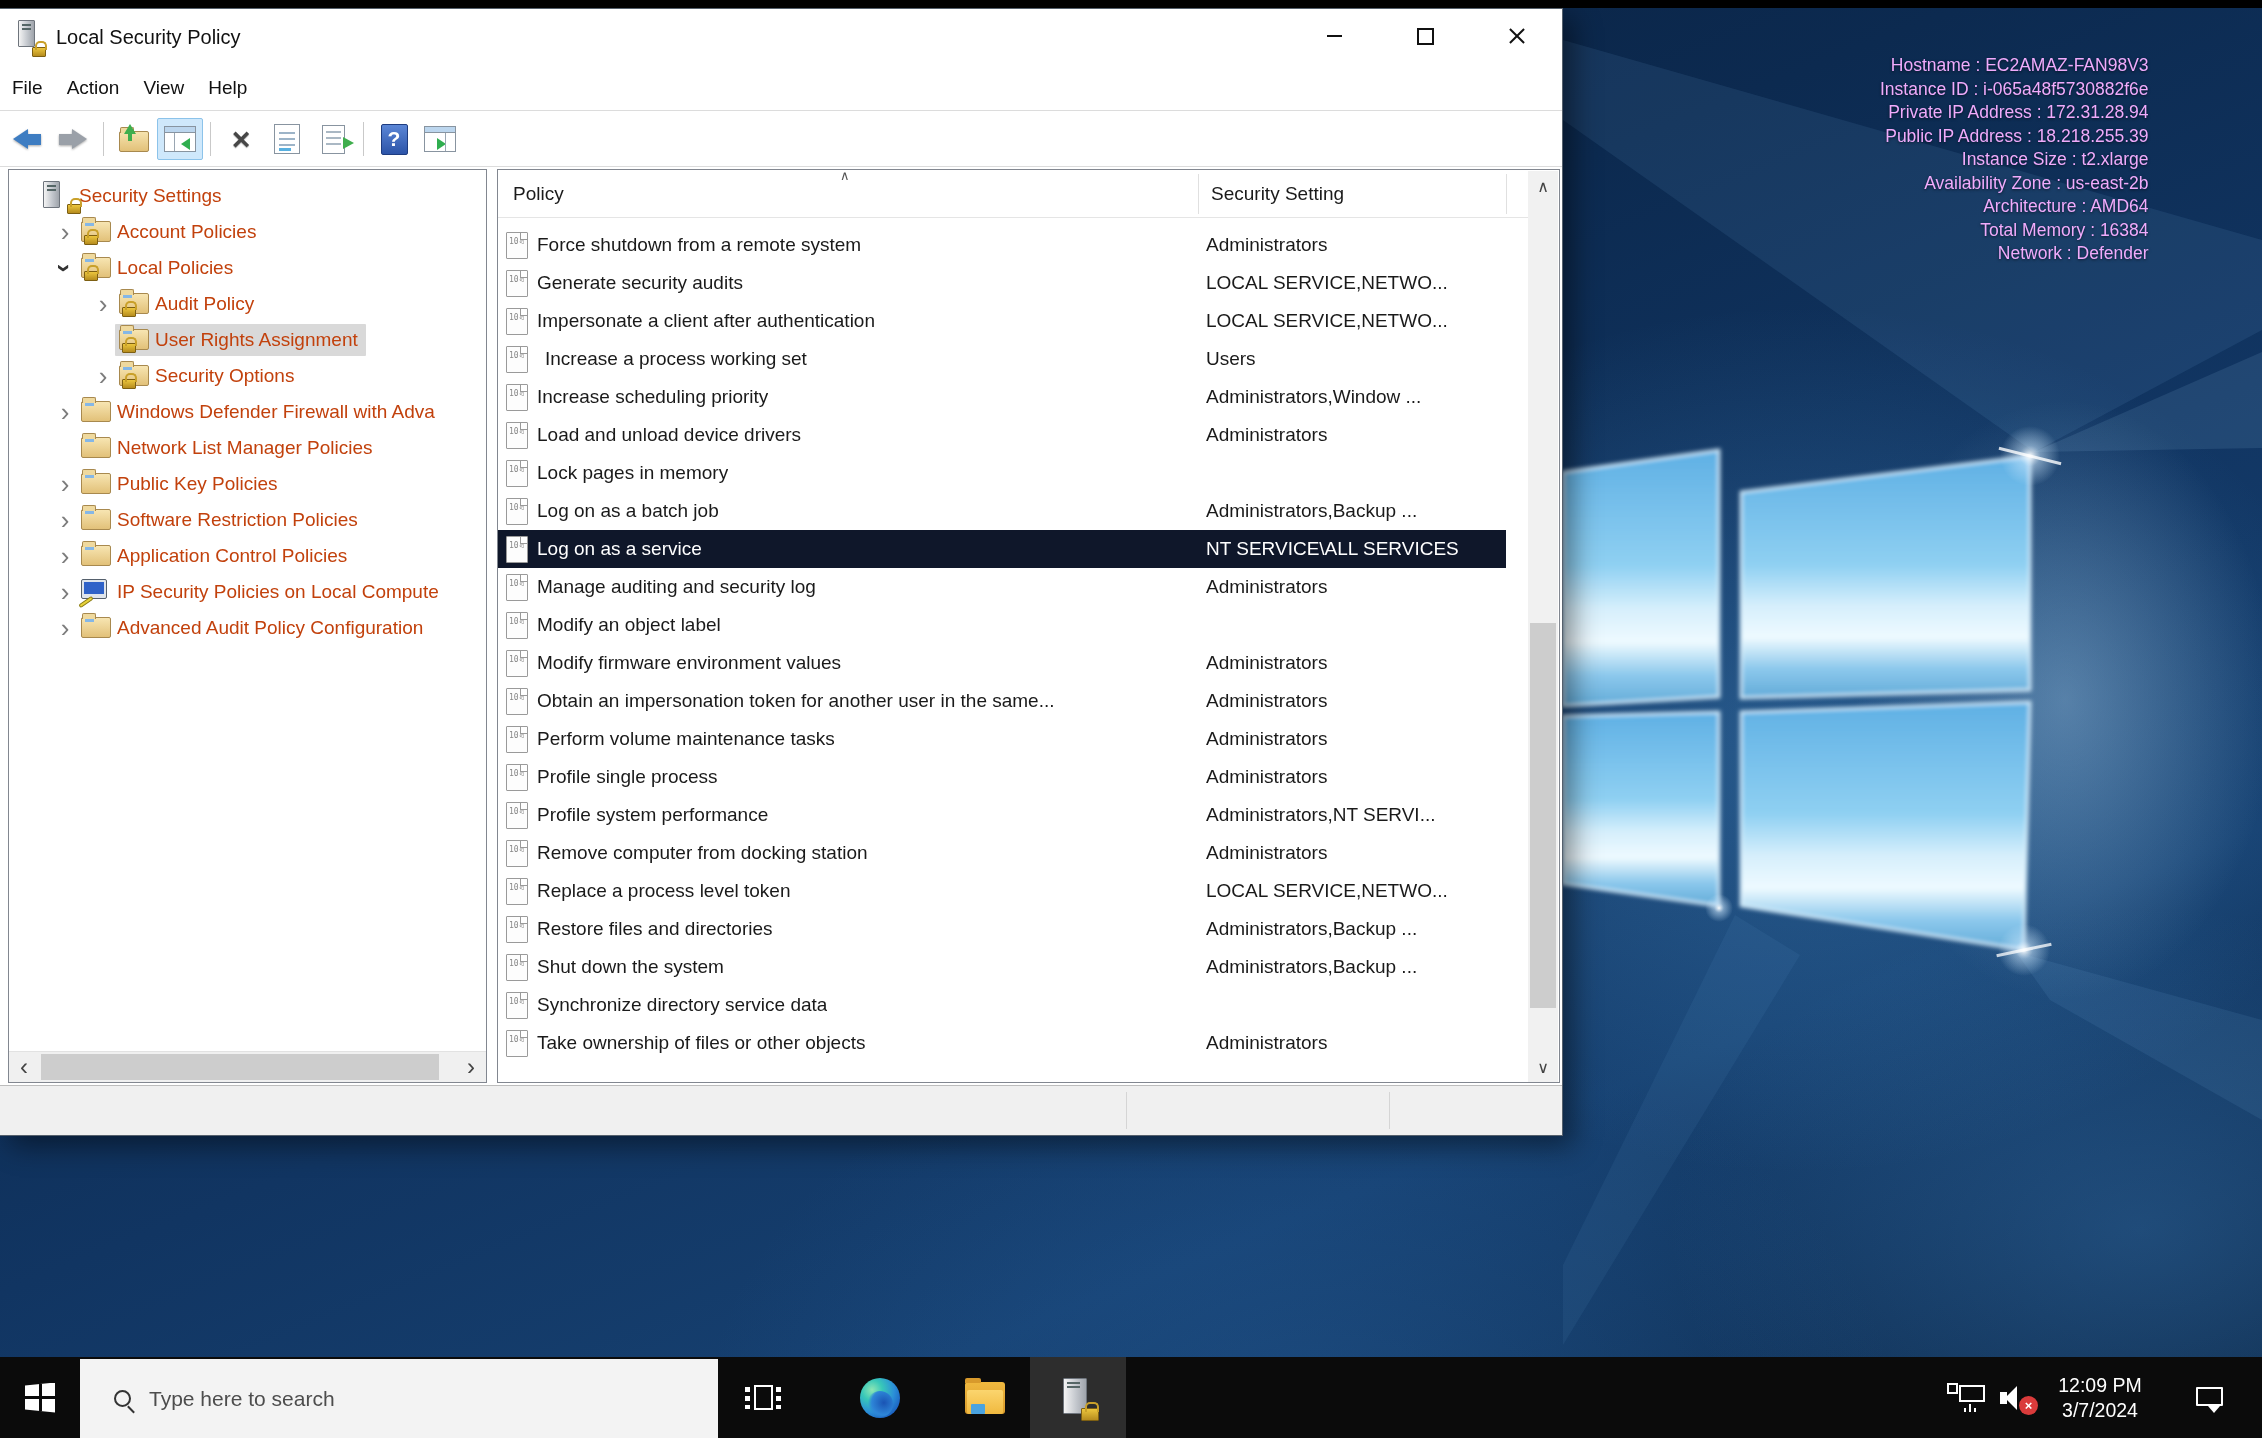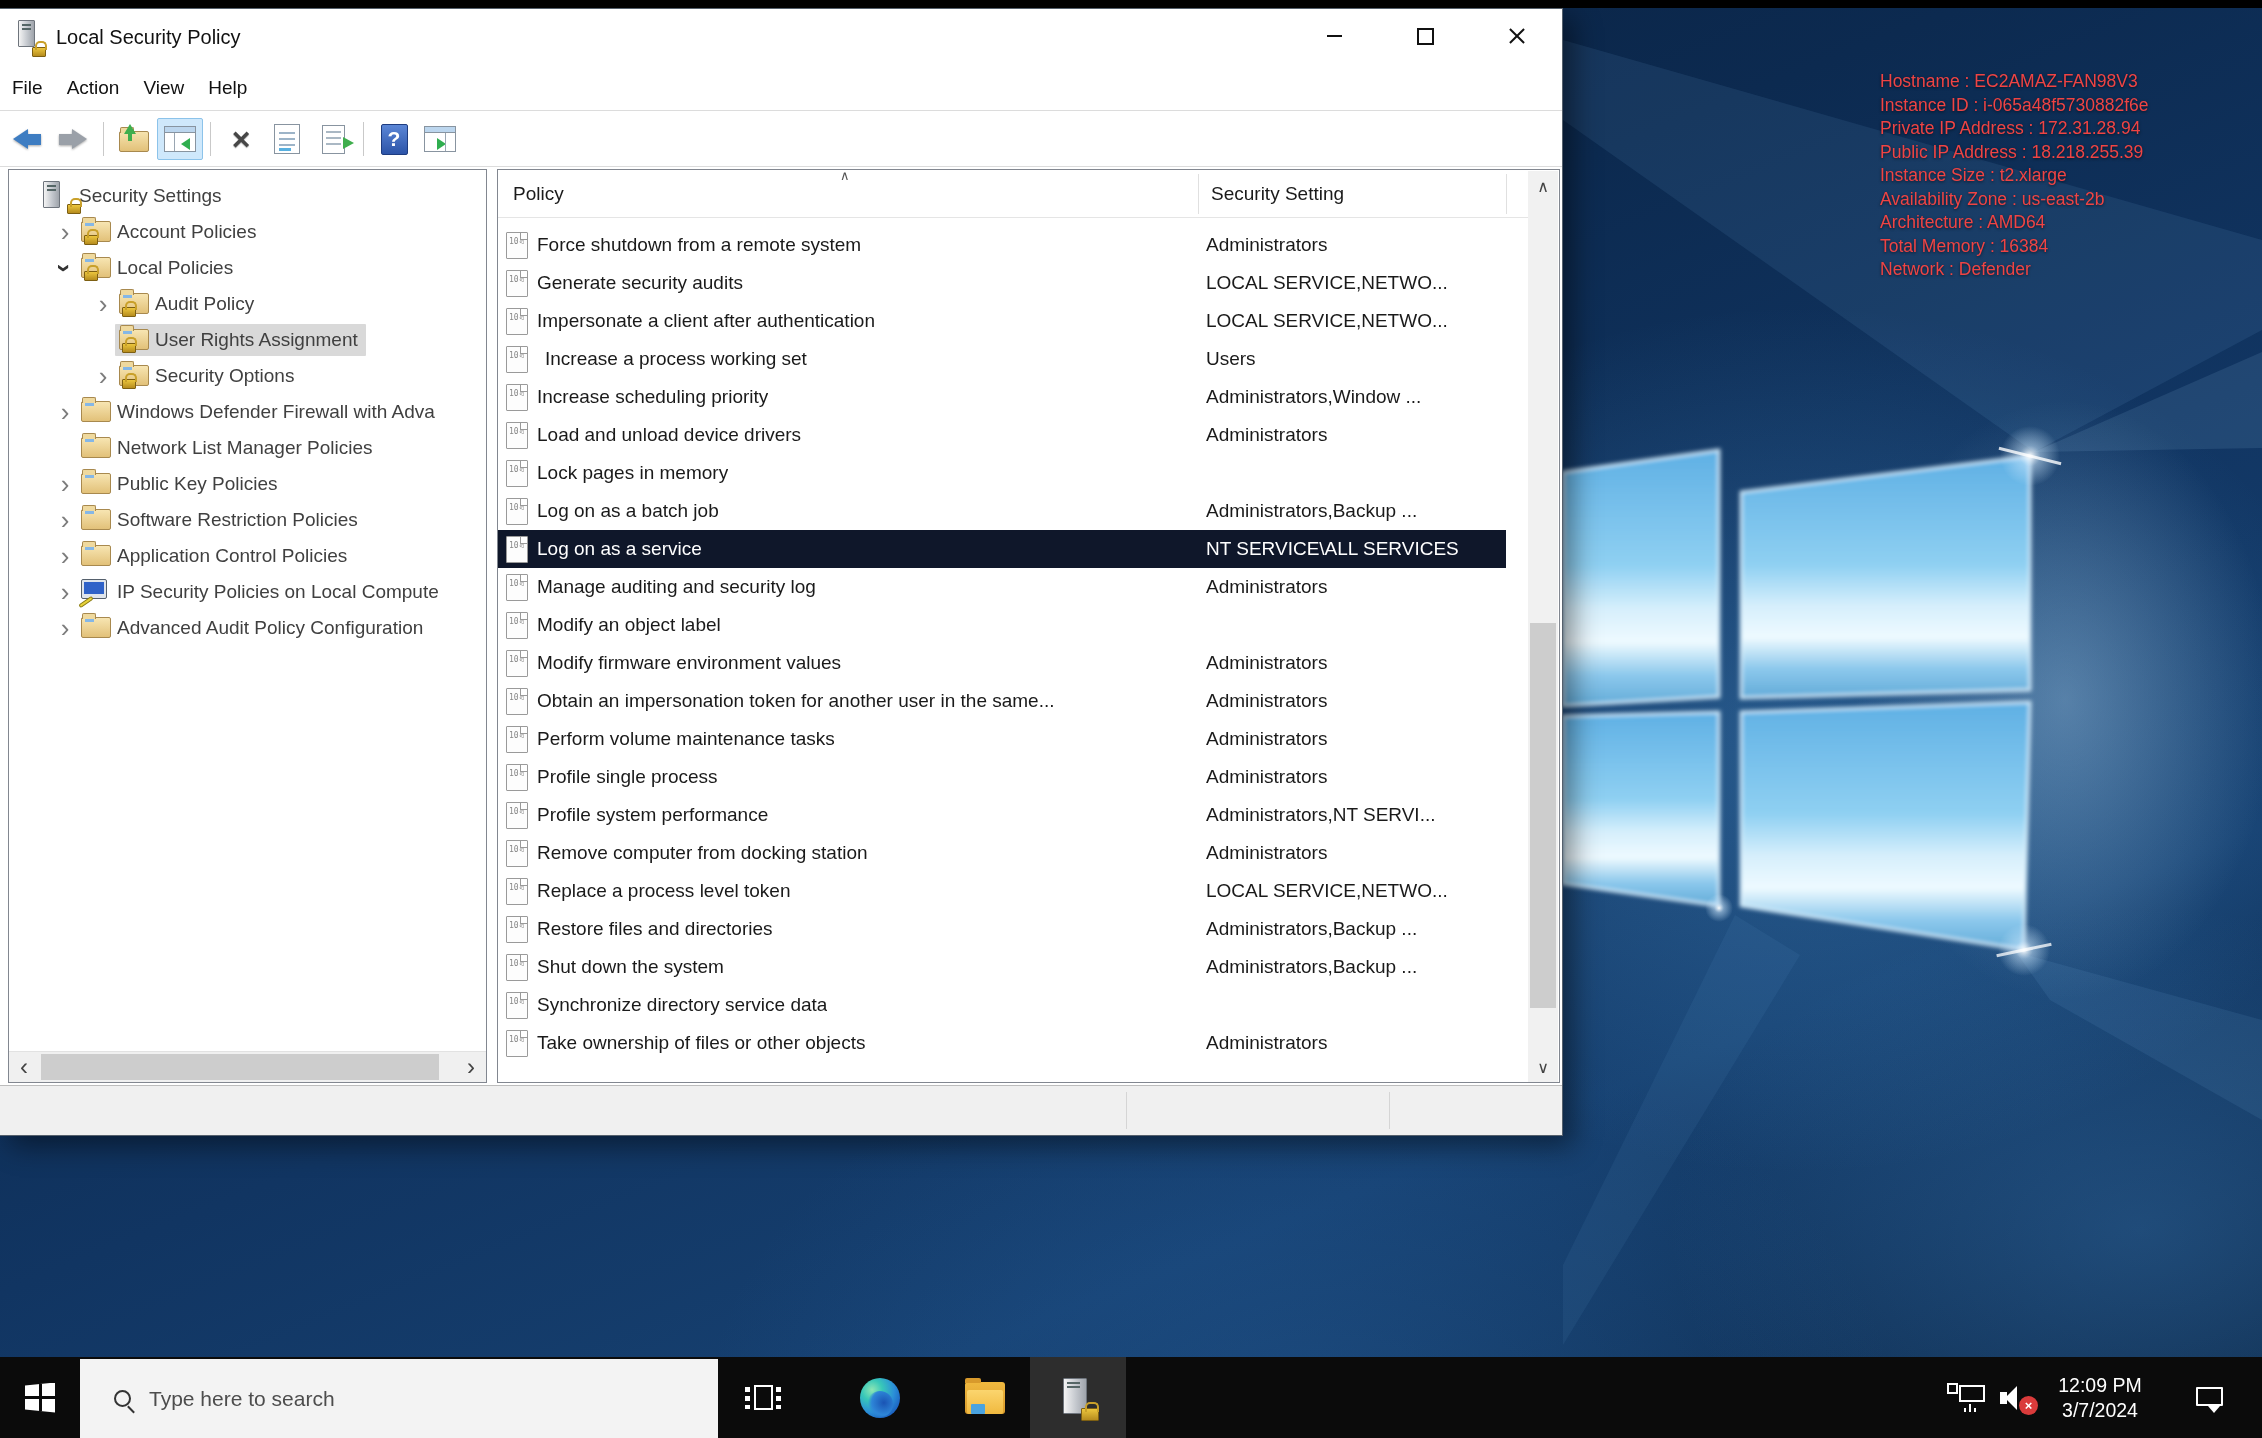--- a/index.html
+++ b/index.html
@@ -8,22 +8,22 @@
     font-family:"Liberation Sans","DejaVu Sans",sans-serif;color:#1a1a1a;}
   
   .desktop-bg{position:absolute;inset:0;
     background:
       radial-gradient(900px 700px at 1800px 740px, rgba(90,170,230,.30), rgba(90,170,230,0) 62%),
       radial-gradient(760px 520px at 2140px 1230px, rgba(70,140,205,.28), rgba(70,140,205,0) 62%),
       radial-gradient(1000px 700px at 1300px 1430px, rgba(45,110,180,.30), rgba(45,110,180,0) 60%),
       linear-gradient(158deg,#081b36 0%,#0c2a50 34%,#113562 55%,#164070 74%,#0d2949 100%);}
   .top-strip{position:absolute;left:0;top:0;width:2262px;height:8px;background:#000;}
   .winlogo{position:absolute;left:1563px;top:8px;}
-  .ec2-info{position:absolute;left:1880px;top:70px;font-size:17.5px;line-height:23.5px;
-    color:#ef4444;text-shadow:0 1px 3px rgba(0,0,0,.6);white-space:pre;}
+  .ec2-info{position:absolute;left:1880px;top:54px;font-size:17.5px;line-height:23.5px;
+    color:#f0abfc;text-shadow:0 1px 3px rgba(0,0,0,.6);white-space:pre;text-align:right;}
   
   .mmc-window{position:absolute;left:0;top:8px;width:1563px;height:1128px;background:#fff;
     border:1px solid #55606c;border-left:none;box-shadow:10px 10px 26px rgba(0,0,0,.45);}
   .titlebar{position:absolute;left:0;top:0;width:100%;height:56px;background:#fff;display:flex;align-items:center;}
   .title-icon{position:relative;margin-left:16px;width:26px;height:34px;flex:0 0 auto;}
   .title-text{margin-left:14px;font-size:20px;color:#111;}
   .cap-btns{position:absolute;right:0;top:0;height:54px;display:flex;}
   .cap-btn{width:91px;height:54px;display:flex;align-items:center;justify-content:center;}
   .glyph-min{width:15px;height:2px;background:#111;}
   .glyph-max{width:17px;height:17px;border:2px solid #111;}
@@ -74,21 +74,21 @@
   .tree-pane{position:absolute;left:8px;top:160px;width:479px;height:914px;background:#fff;border:1px solid #828790;overflow:hidden;}
   .list-pane{position:absolute;left:497px;top:160px;width:1063px;height:914px;background:#fff;border:1px solid #828790;overflow:hidden;}
   
   .tree-items{position:absolute;left:0;top:8px;right:0;}
   .tree-item{height:36px;display:flex;align-items:center;font-size:19px;white-space:nowrap;}
   .expander{width:24px;flex:0 0 auto;font-size:26px;color:#7d7d7d;display:flex;align-items:center;justify-content:center;line-height:1;}
   .expander.expanded{transform:rotate(90deg);color:#333;font-weight:700;}
   .tree-hl{display:flex;align-items:center;height:32px;padding:0 8px 0 2px;border-radius:1px;}
   .tree-item.sel .tree-hl{background:#d9d9d9;}
   .titem-icon{position:relative;width:36px;height:30px;flex:0 0 auto;}
-  .titem-label{margin-left:2px;color:#404040;}
+  .titem-label{margin-left:2px;color:#c2410c;}
   
   .tower{position:absolute;left:2px;top:0;width:17px;height:27px;border:1px solid #6e747c;border-radius:1px;
     background:linear-gradient(90deg,#f4f4f4,#c3c7cd 55%,#9fa4ab);}
   .tower::before{content:"";position:absolute;left:3px;top:3px;width:9px;height:2px;background:#566;box-shadow:0 4px 0 #566;}
   .tower.big{width:24px;height:36px;}
   .tower.big::before{width:13px;}
   .lock{position:absolute;right:-4px;bottom:-3px;width:14px;height:10px;border:1px solid #7d5f12;border-radius:1px;
     background:linear-gradient(#ecc63d,#b68c1e);}
   .lock::before{content:"";position:absolute;left:2px;top:-7px;width:8px;height:7px;border:2px solid #c9a02a;border-bottom:none;border-radius:5px 5px 0 0;}
   .lock.big{width:18px;height:13px;}

